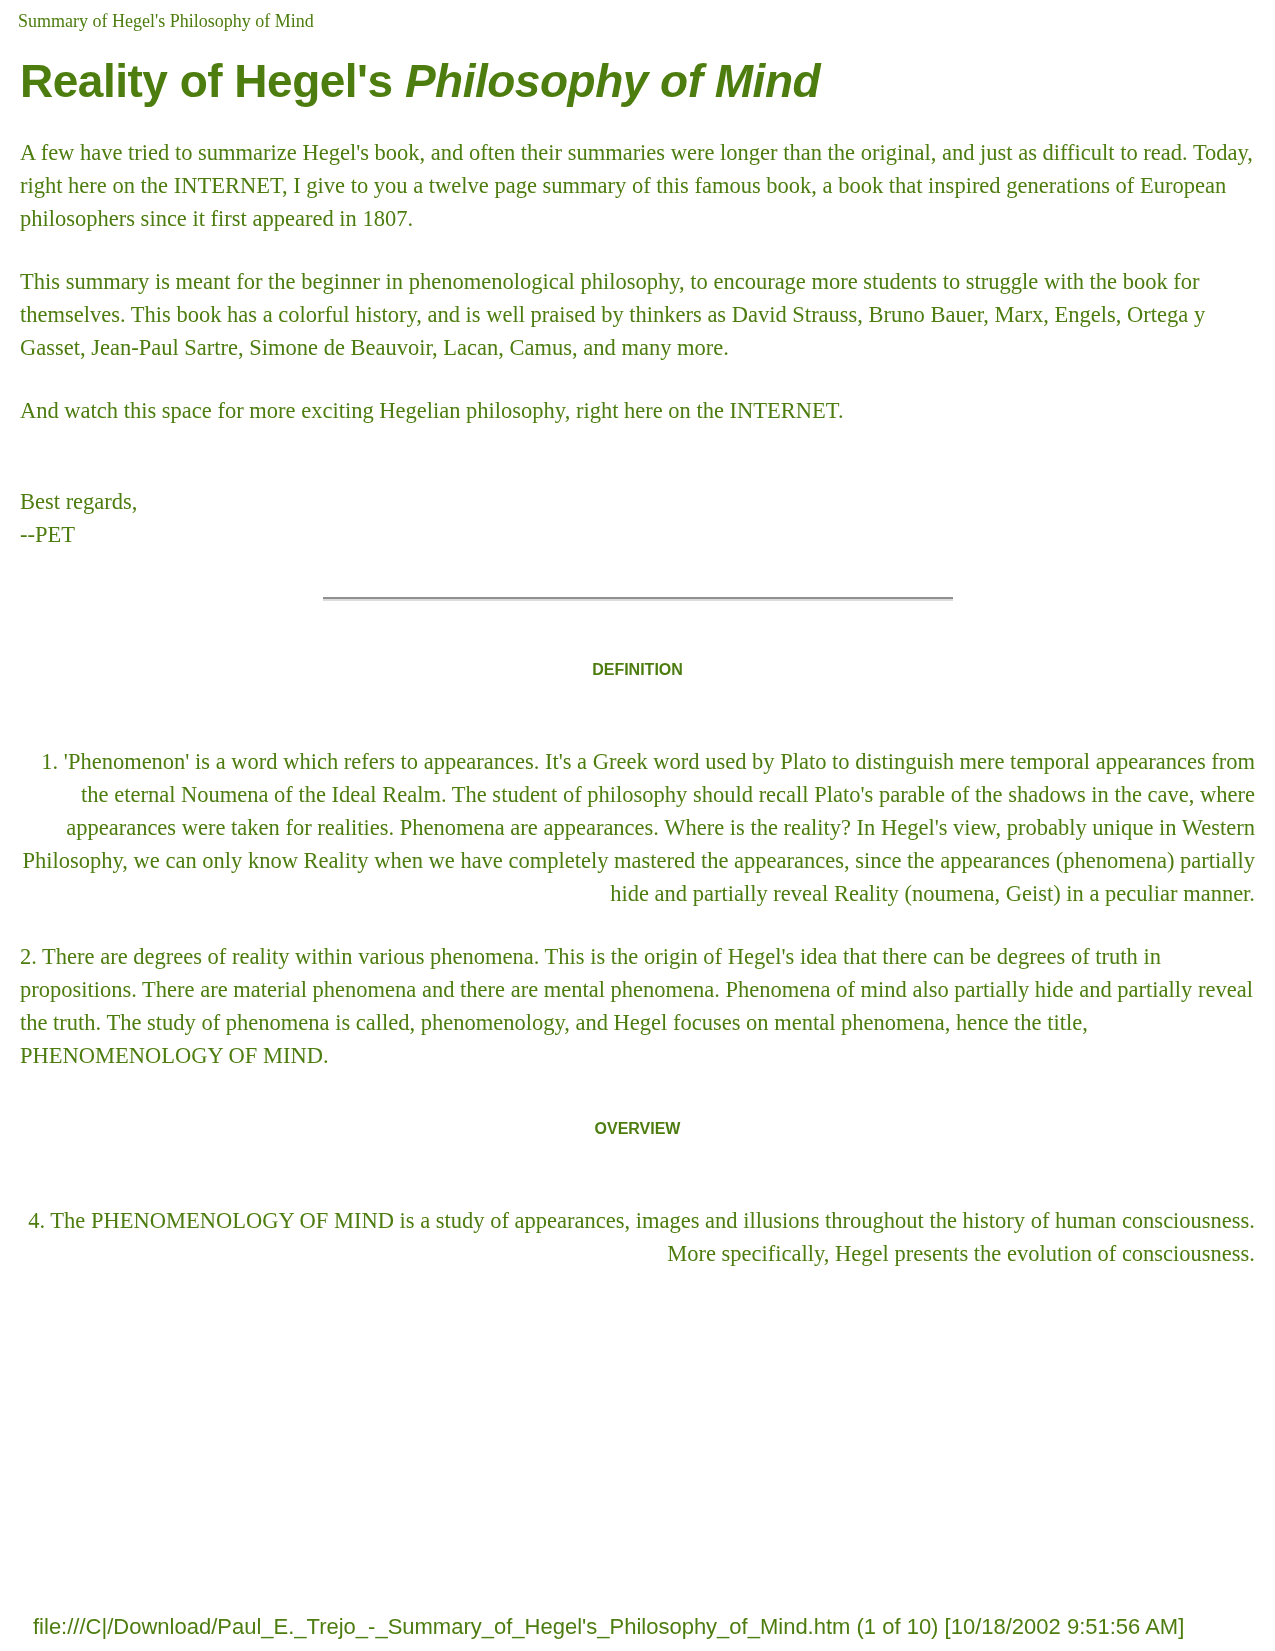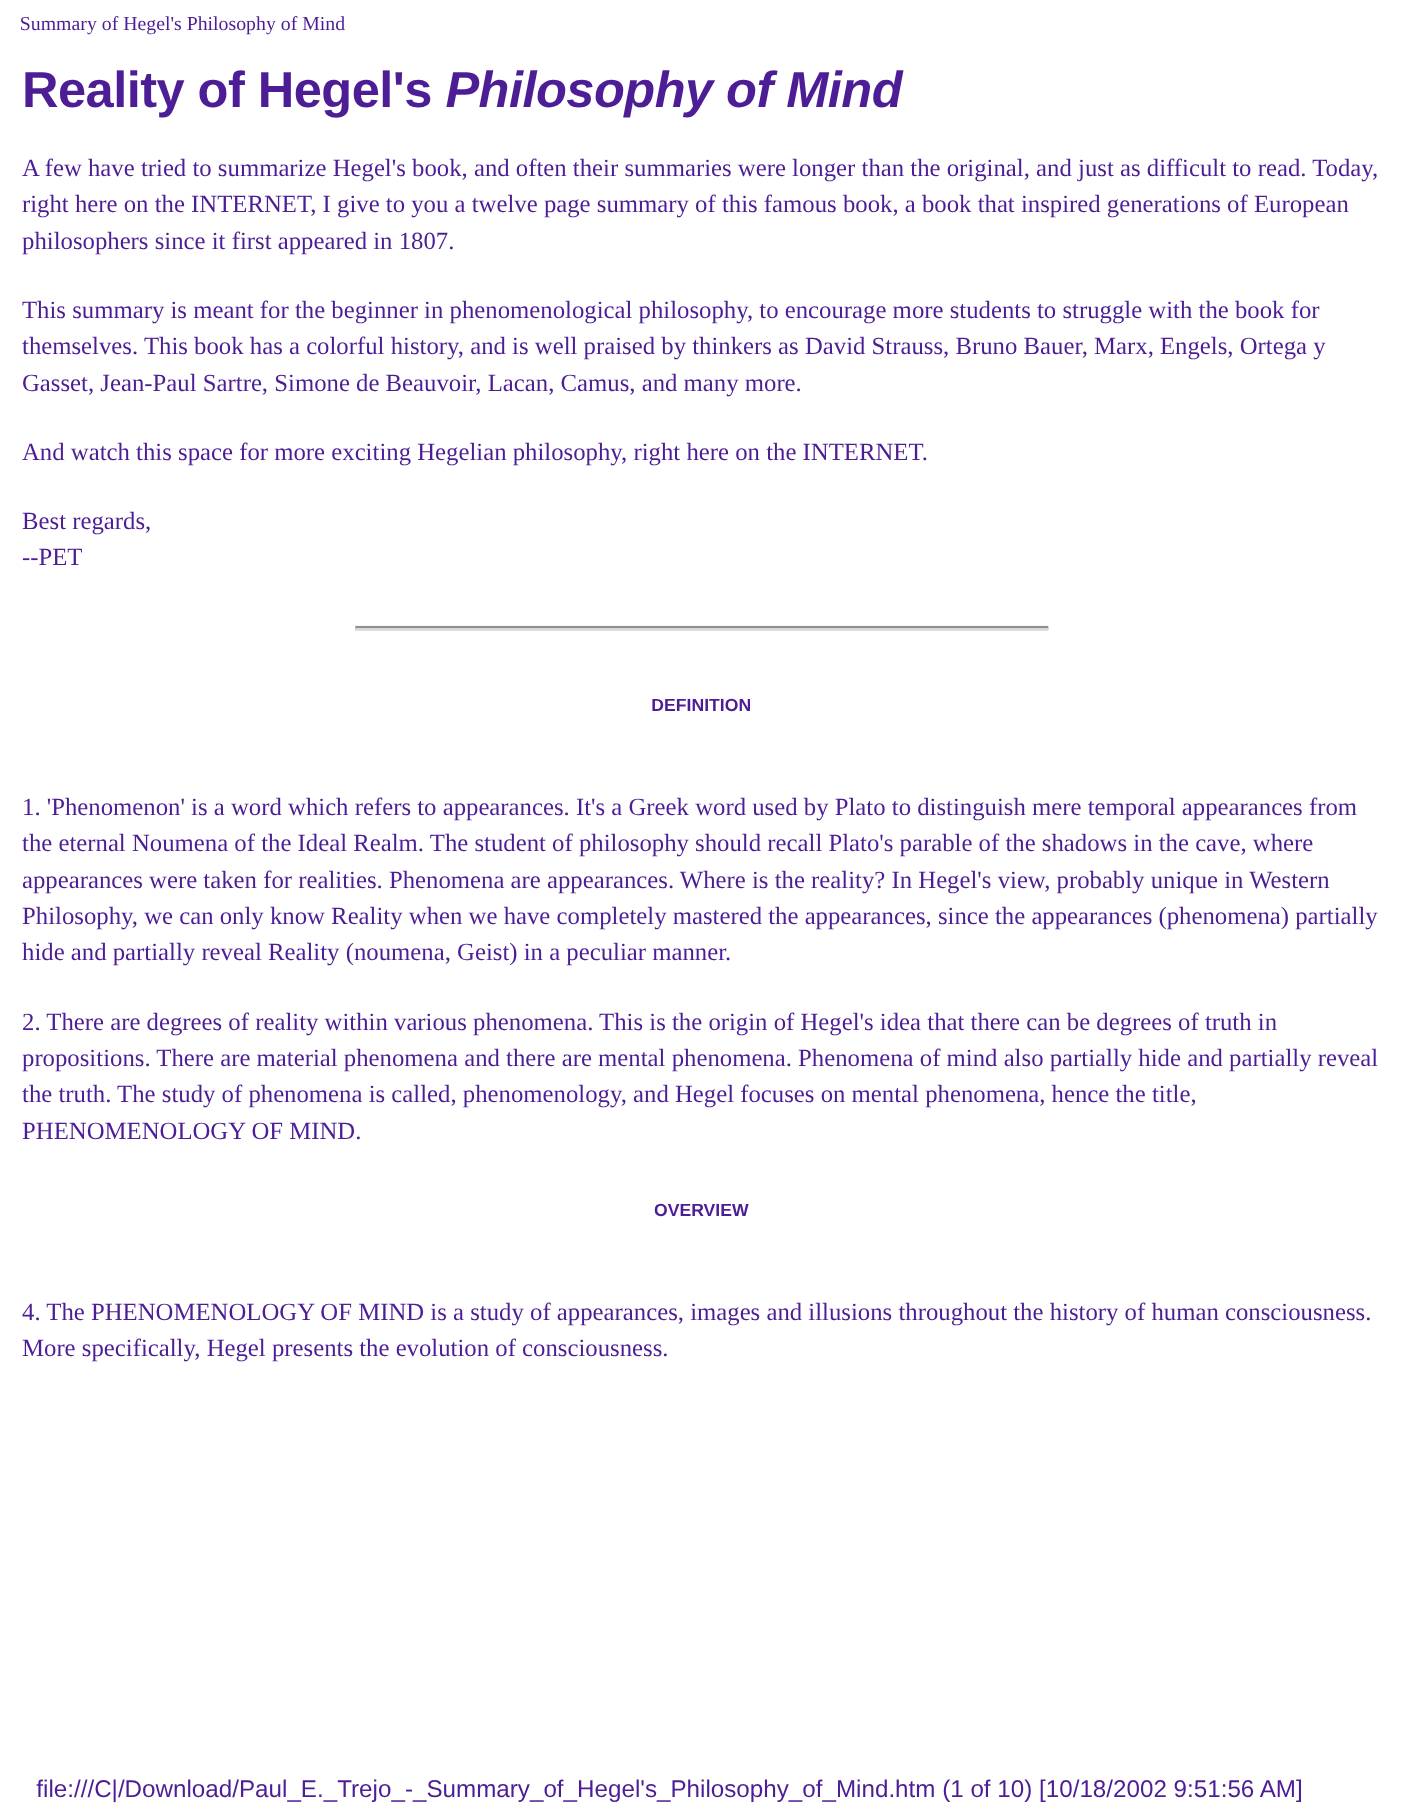--- a/index.html
+++ b/index.html
@@ -5,21 +5,21 @@
   html, body {
     margin: 0;
     padding: 0;
     background: #ffffff;
   }
   .page {
     position: relative;
     width: 1275px;
     height: 1651px;
     background: #ffffff;
-    color: #4c1d95;
+    color: #4d7c0f;
     font-family: "Liberation Serif", serif;
     overflow: hidden;
     box-sizing: border-box;
   }
   .content {
     padding: 0 20px;
   }
   .print-header {
     font-size: 18px;
     line-height: 22px;
@@ -41,21 +41,21 @@
     line-height: 33px;
     margin: 30px 0 0 0;
   }
   p.lead-para {
     margin-top: 42px;
   }
   .byline {
     font-size: 29px;
   }
   p.sig-para {
-    margin-top: 30px;
+    margin-top: 58px;
   }
   .rule {
     width: 630px;
     height: 2px;
     background: #909090;
     border-bottom: 2px solid #dcdcdc;
     margin: 46px auto 0 auto;
   }
   h2.section-heading {
     font-family: "Liberation Sans", sans-serif;
@@ -63,20 +63,21 @@
     font-size: 16px;
     line-height: 30px;
     text-align: center;
     margin: 54px 0 0 0;
   }
   h2.section-heading.tight {
     margin-top: 42px;
   }
   p.after-heading {
     margin-top: 60px;
+    text-align: right;
   }
   .print-footer {
     position: absolute;
     left: 33px;
     bottom: 14px;
     font-family: "Liberation Sans", sans-serif;
     font-size: 22px;
     line-height: 21px;
     white-space: nowrap;
   }

